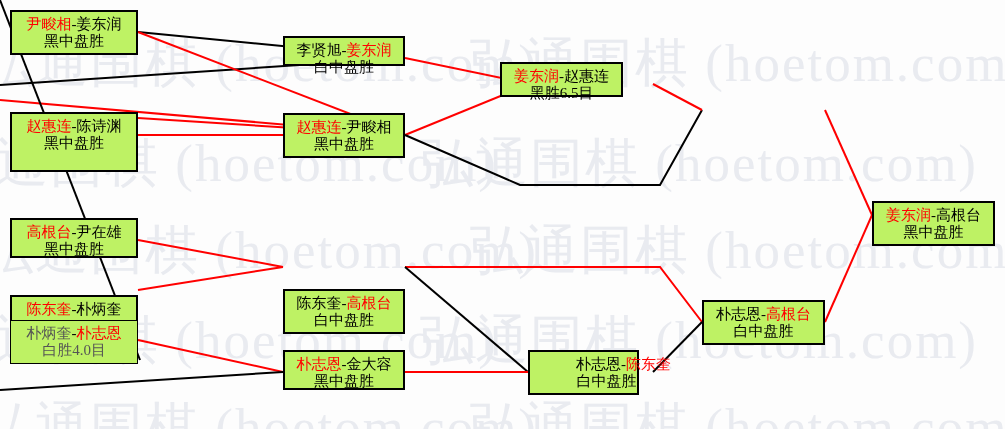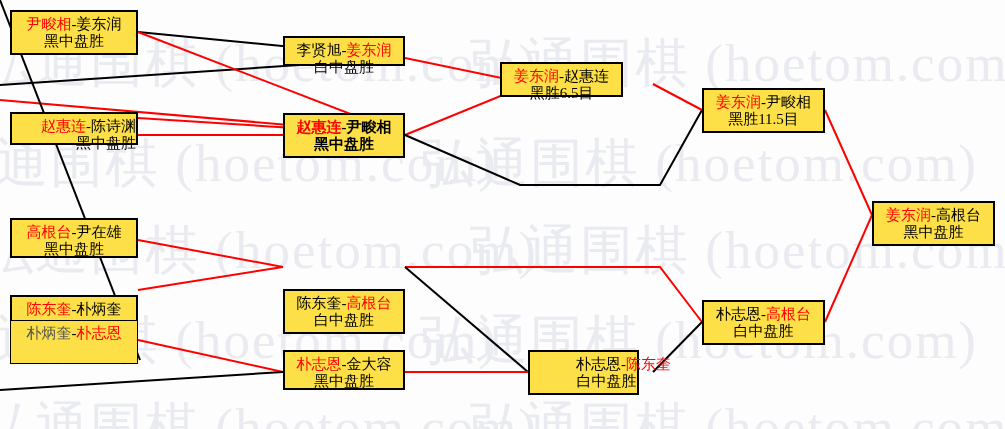--- a/index.html
+++ b/index.html
@@ -42,21 +42,21 @@
   #boxes-layer {
     position: absolute;
     left: 0; top: 0;
     width: 1005px;
     height: 429px;
     z-index: 3;
   }
   .match {
     position: absolute;
     box-sizing: border-box;
-    background: #fde047;
+    background: #bef264;
     border: 2px solid #000000;
     text-align: center;
     line-height: 1.08;
     padding-top: 2px;
   }
   .match.thin { border-width: 1px; }
   .mrow {
     display: block;
     font-size: 15px;
     white-space: nowrap;
@@ -111,62 +111,59 @@
       <polyline points="405,372 528,372" fill="none" stroke="#ff0000" stroke-width="2" stroke-linejoin="miter"></polyline>
       <polyline points="653,372 702,322" fill="none" stroke="#000000" stroke-width="2" stroke-linejoin="miter"></polyline>
       <polyline points="825,322 872,215" fill="none" stroke="#ff0000" stroke-width="2" stroke-linejoin="miter"></polyline>
     </svg>
 
   <div id="boxes-layer">
       <div class="match" style="left: 10px; top: 10px; width: 128px; height: 45px;">
         <span class="mrow players"><span class="p-red">尹畯相</span><span class="dash">-</span><span class="p-black">姜东润</span></span>
         <span class="mrow result res-black">黑中盘胜</span>
       </div>
-      <div class="match" style="left: 10px; top: 112px; width: 128px; height: 33px; text-align: right;">
+      <div class="match" style="left: 10px; top: 112px; width: 128px; height: 60px;">
         <span class="mrow players"><span class="p-red">赵惠连</span><span class="dash">-</span><span class="p-black">陈诗渊</span></span>
         <span class="mrow result res-black">黑中盘胜</span>
       </div>
       <div class="match" style="left: 10px; top: 218px; width: 128px; height: 40px;">
         <span class="mrow players"><span class="p-red">高根台</span><span class="dash">-</span><span class="p-black">尹在雄</span></span>
         <span class="mrow result res-black">黑中盘胜</span>
       </div>
       <div class="match" style="left: 10px; top: 267px; width: 128px; height: 38px; margin-top: 28px;">
         <span class="mrow players"><span class="p-red">陈东奎</span><span class="dash">-</span><span class="p-black">朴炳奎</span></span>
       </div>
       <div class="match thin" style="left: 10px; top: 320px; width: 128px; height: 44px;">
         <span class="mrow players"><span class="p-gray">朴炳奎</span><span class="dash">-</span><span class="p-red">朴志恩</span></span>
+        <span class="mrow result res-gray">白胜4.0目</span>
       </div>
       <div class="match" style="left: 283px; top: 36px; width: 122px; height: 30px;">
         <span class="mrow players"><span class="p-black">李贤旭</span><span class="dash">-</span><span class="p-red">姜东润</span></span>
         <span class="mrow result res-black">白中盘胜</span>
       </div>
-      <div class="match" style="left: 283px; top: 113px; width: 122px; height: 45px; font-weight: bold;">
+      <div class="match" style="left: 283px; top: 113px; width: 122px; height: 45px;">
         <span class="mrow players"><span class="p-red">赵惠连</span><span class="dash">-</span><span class="p-black">尹畯相</span></span>
         <span class="mrow result res-black">黑中盘胜</span>
       </div>
       <div class="match" style="left: 283px; top: 245px; width: 122px; height: 45px; margin-top: 44px;">
         <span class="mrow players"><span class="p-black">陈东奎</span><span class="dash">-</span><span class="p-red">高根台</span></span>
         <span class="mrow result res-black">白中盘胜</span>
       </div>
       <div class="match" style="left: 283px; top: 350px; width: 122px; height: 40px;">
         <span class="mrow players"><span class="p-red">朴志恩</span><span class="dash">-</span><span class="p-black">金大容</span></span>
         <span class="mrow result res-black">黑中盘胜</span>
       </div>
       <div class="match" style="left: 500px; top: 62px; width: 123px; height: 35px;">
         <span class="mrow players"><span class="p-red">姜东润</span><span class="dash">-</span><span class="p-black">赵惠连</span></span>
         <span class="mrow result res-black">黑胜6.5目</span>
       </div>
       <div class="match" style="left: 528px; top: 350px; width: 111px; height: 45px; padding-left: 46px;">
         <span class="mrow players"><span class="p-black">朴志恩</span><span class="dash">-</span><span class="p-red">陈东奎</span></span>
         <span class="mrow result res-black">白中盘胜</span>
       </div>
-      <div class="match" style="left: 702px; top: 88px; width: 123px; height: 45px;">
-        <span class="mrow players"><span class="p-red">姜东润</span><span class="dash">-</span><span class="p-black">尹畯相</span></span>
-        <span class="mrow result res-black">黑胜11.5目</span>
-      </div>
       <div class="match" style="left: 702px; top: 300px; width: 123px; height: 45px;">
         <span class="mrow players"><span class="p-black">朴志恩</span><span class="dash">-</span><span class="p-red">高根台</span></span>
         <span class="mrow result res-black">白中盘胜</span>
       </div>
       <div class="match" style="left: 872px; top: 193px; width: 123px; height: 45px; margin-top: 8px;">
         <span class="mrow players"><span class="p-red">姜东润</span><span class="dash">-</span><span class="p-black">高根台</span></span>
         <span class="mrow result res-black">黑中盘胜</span>
       </div>
     </div>
 

